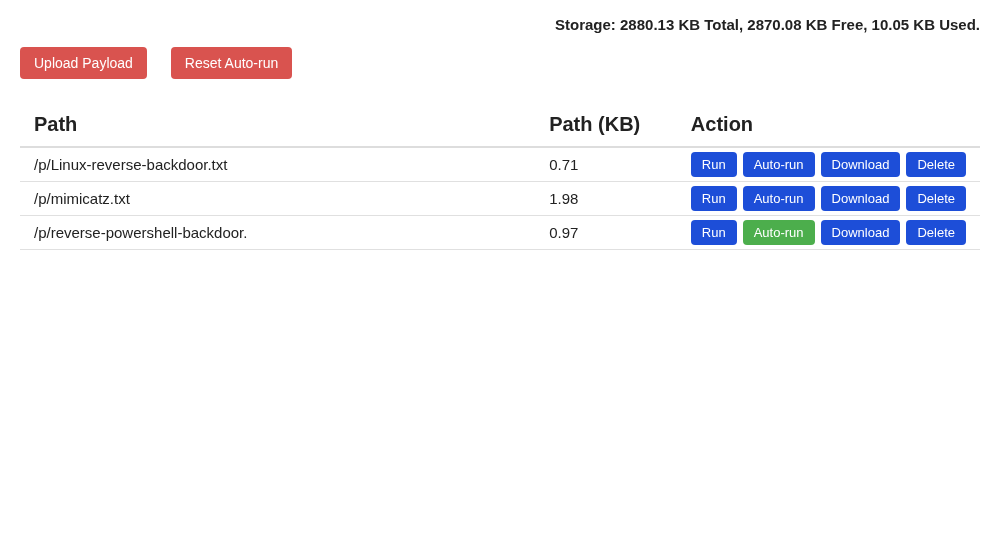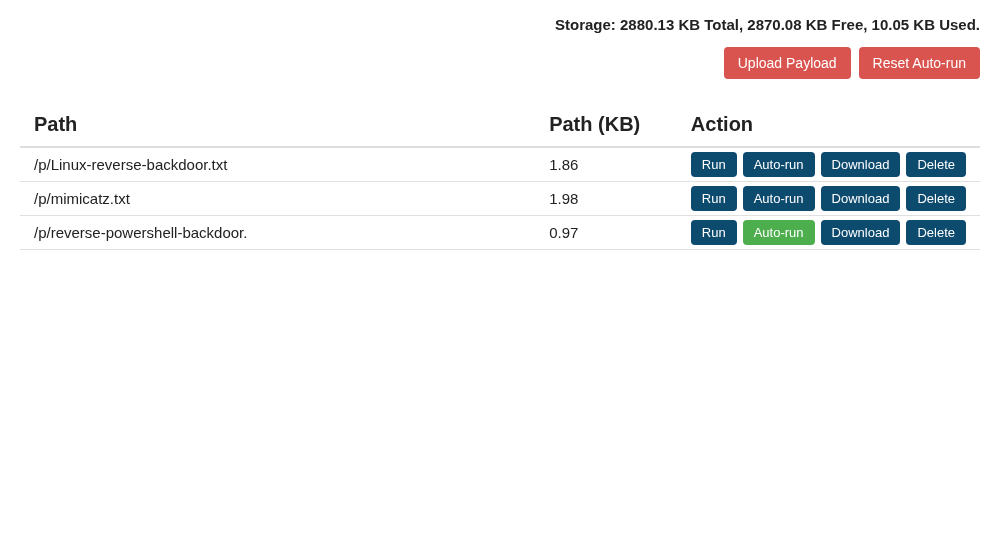--- a/index.html
+++ b/index.html
@@ -23,23 +23,22 @@
       margin-bottom: 14px;
       text-align: right;
     }
 
     .storage-info span {
       font-weight: bold;
     }
 
     .top-buttons {
       display: flex;
-      gap: 8px;
+      gap: 24px;
       margin-bottom: 24px;
-      justify-content: flex-end;
     }
 
     .btn-red {
       background-color: #d9534f;
       color: #fff;
       border: none;
       padding: 8px 14px;
       font-size: 14px;
       border-radius: 4px;
       cursor: pointer;
@@ -72,21 +71,21 @@
       font-size: 15px;
     }
 
     .action-cell {
       display: flex;
       gap: 6px;
       align-items: center;
     }
 
     .btn-action {
-      background-color: #0c4a6e;
+      background-color: #1d4ed8;
       color: #fff;
       border: none;
       padding: 5px 11px;
       font-size: 13px;
       border-radius: 4px;
       cursor: pointer;
       white-space: nowrap;
     }
 
     .btn-action.green {
@@ -127,21 +126,21 @@
   <thead>
     <tr>
       <th class="col-path">Path</th>
       <th class="col-size">Path (KB)</th>
       <th class="col-action">Action</th>
     </tr>
   </thead>
   <tbody id="table-body">
   <tr>
         <td>/p/Linux-reverse-backdoor.txt</td>
-        <td>1.86</td>
+        <td>0.71</td>
         <td>
           <div class="action-cell">
             <button class="btn-action">Run</button>
             <button class="btn-action">Auto-run</button>
             <button class="btn-action">Download</button>
             <button class="btn-action">Delete</button>
           </div>
         </td>
       </tr>
       <tr>

